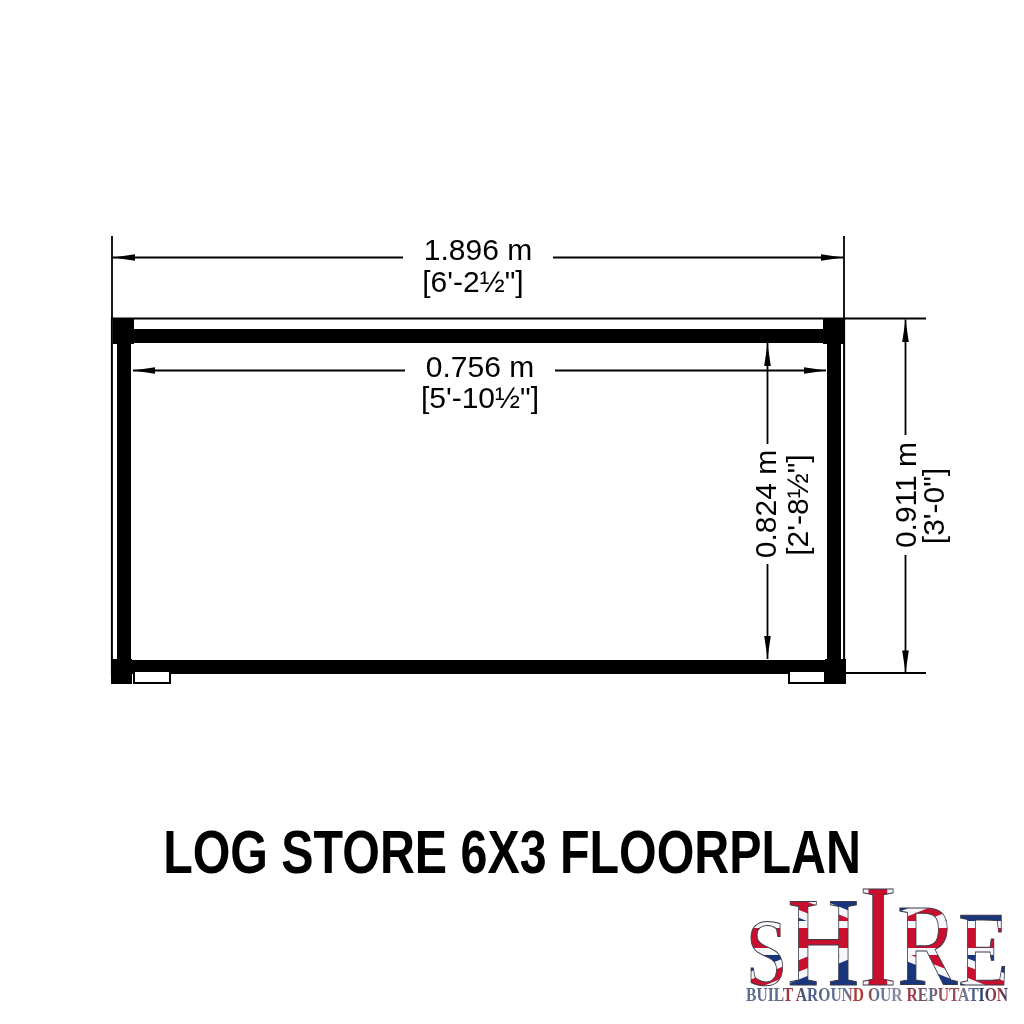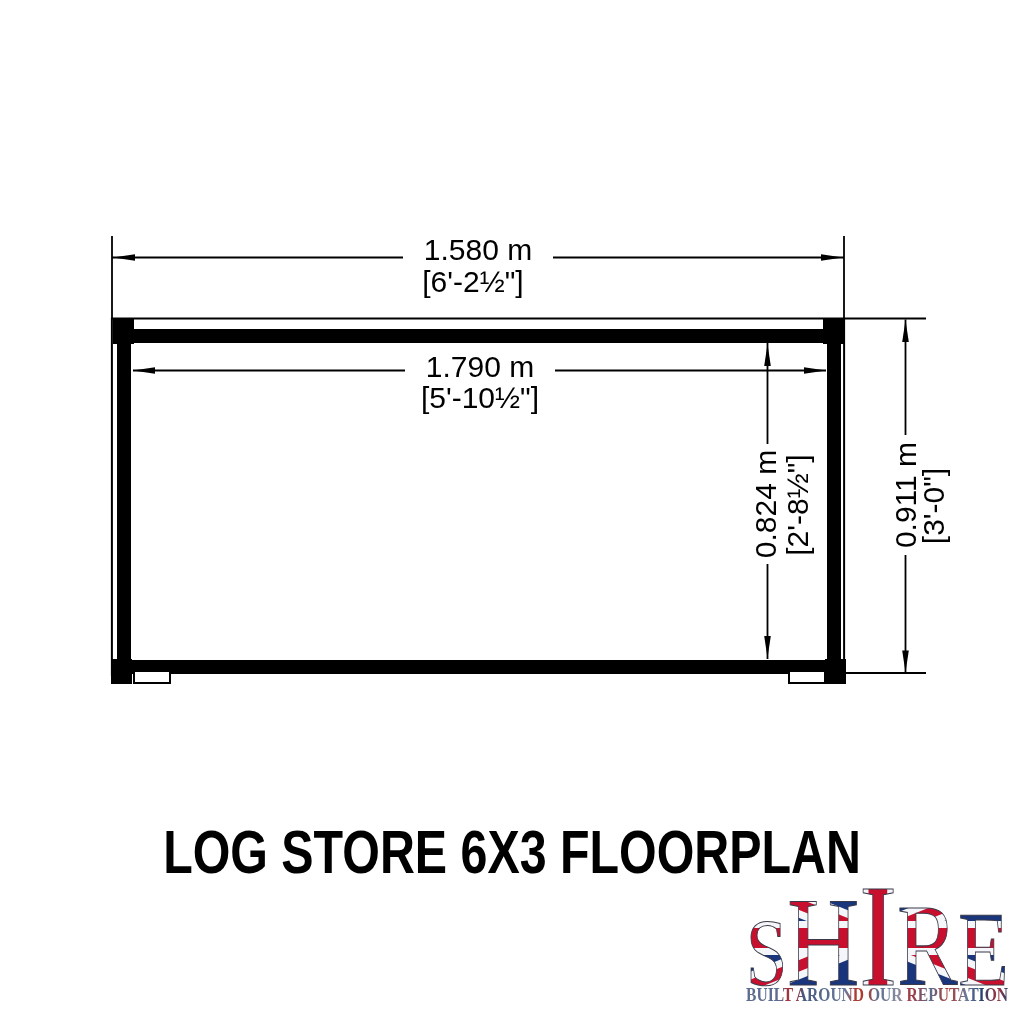--- a/index.html
+++ b/index.html
@@ -106,24 +106,24 @@
         <text x="709" y="985" font-size="95">S</text>
         <text x="762" y="985" font-size="128">H</text>
         <text x="854" y="985" font-size="147">I</text>
         <text x="903" y="985" font-size="116">R</text>
         <text x="981" y="985" font-size="106">E</text>
       </g>
       <text x="877" y="1001" text-anchor="middle" textLength="262" lengthAdjust="spacingAndGlyphs" font-family="'Liberation Serif','DejaVu Serif',serif" font-size="19" font-weight="bold" fill="url(#tg)">BUILT AROUND OUR REPUTATION</text>
     </g>
   </svg>
 
-  <div class="dimtxt" style="left:403px;top:233px;width:150px;">1.580 m</div>
+  <div class="dimtxt" style="left:403px;top:233px;width:150px;">1.896 m</div>
   <div class="dimtxt nobg" style="left:398px;top:265px;width:150px;">[6'-2½"]</div>
 
-  <div class="dimtxt" style="left:405px;top:350px;width:150px;">1.790 m</div>
+  <div class="dimtxt" style="left:405px;top:350px;width:150px;">0.756 m</div>
   <div class="dimtxt nobg" style="left:395px;top:381px;width:170px;">[5'-10½"]</div>
 
   <div class="dimtxt vdim" style="left:706px;top:487px;width:120px;">0.824 m</div>
   <div class="dimtxt vdim nobg" style="left:738px;top:488px;width:120px;">[2'-8½"]</div>
 
   <div class="dimtxt vdim" style="left:846px;top:478px;width:120px;">0.911 m</div>
   <div class="dimtxt vdim nobg" style="left:874px;top:489px;width:120px;">[3'-0"]</div>
 
   <div class="title">LOG STORE 6X3 FLOORPLAN</div>
 

